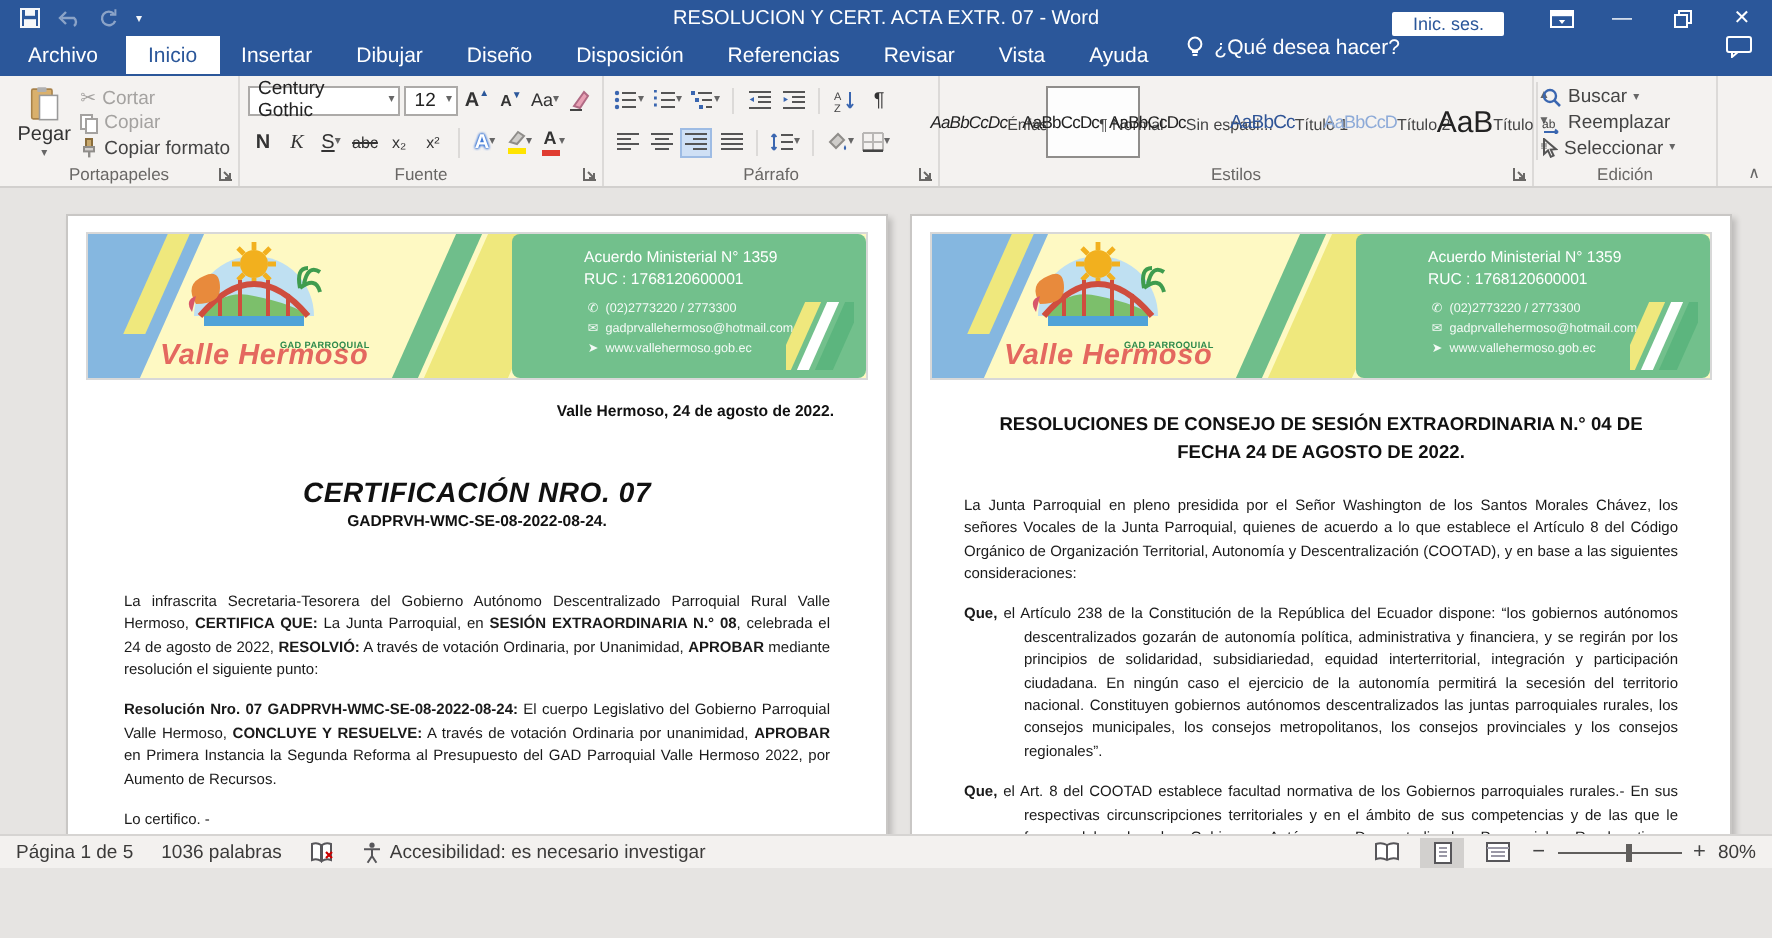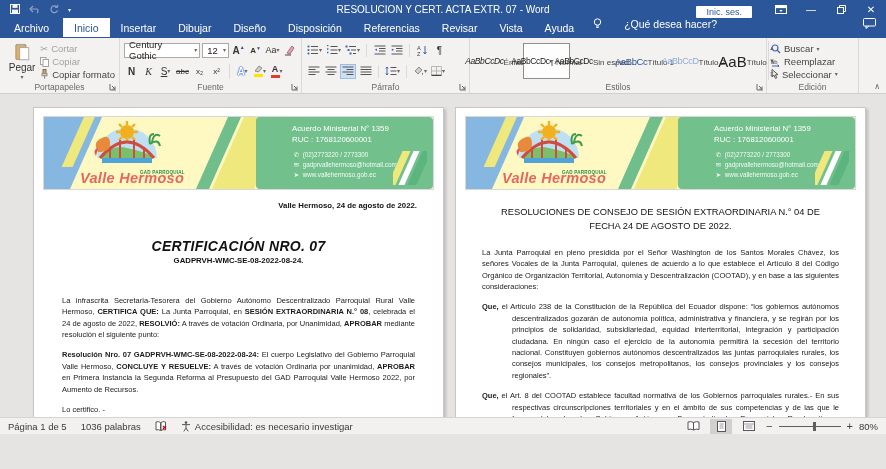--- a/index.html
+++ b/index.html
@@ -15,21 +15,21 @@
 .win-title{position:absolute;left:50%;transform:translateX(-50%);white-space:nowrap;font-size:10px}
 .tb-right{margin-left:auto;display:flex;align-items:flex-end;height:100%}
 .signin{background:#fff;color:#2b579a;font-size:9px;padding:1px 10px;margin-right:14px;border-radius:1px;cursor:pointer}
 .winbtn{width:30px;height:100%;display:flex;align-items:center;justify-content:center;font-size:10px;cursor:pointer}
 
 
 .tabsrow{position:absolute;top:18px;left:0;right:0;height:20px;background:#2b579a;display:flex;align-items:flex-start;color:#fff}
 .tab{font-size:10.5px;padding:4px 11px 3px;display:flex;align-items:center;cursor:pointer;white-space:nowrap}
 .tab.file{padding:4px 14px 3px}
 .tab.active{background:#fff;color:#2b579a}
-.tellme{display:flex;align-items:center;gap:22px;font-size:10.5px;padding:0 8px;cursor:pointer}
+.tellme{display:flex;align-items:center;gap:5px;font-size:10.5px;padding:0 8px;cursor:pointer}
 .tabs-right{margin-left:auto;display:flex;align-items:center;padding-right:10px}
 
 
 .ribbon{position:absolute;top:38px;left:0;right:0;height:56px;background:#f4f2f0;border-bottom:1px solid #d2d0ce;display:flex}
 .rgroup{position:relative;border-right:1px solid #dcdad8;padding:3px 4px 13px;display:flex}
 .glabel{position:absolute;left:0;right:0;bottom:1px;text-align:center;font-size:8.5px;color:#696765}
 .launcher{position:absolute;right:2px;bottom:2px;width:8px;height:8px;cursor:pointer}
 .btn-big{display:flex;flex-direction:column;align-items:center;justify-content:flex-start;width:40px;cursor:pointer;font-size:10px;color:#333;gap:1px;padding-top:2px}
 .smallcol{display:flex;flex-direction:column;justify-content:flex-start;gap:1px;padding-top:2px}
 .sbtn{display:flex;align-items:center;gap:3px;font-size:9.5px;color:#444;height:13px;cursor:pointer;white-space:nowrap}
@@ -89,21 +89,21 @@
 
 .doc{color:#1a1a1a;font-size:7.5px;line-height:1.52;text-align:justify}
 .b{font-weight:bold}
 .wv{text-decoration-style:wavy;text-decoration-color:#4472c4;text-decoration-thickness:1px}
 .dateline{margin:10px 26px 0;text-align:right;font-size:7.8px;font-weight:600;color:#111}
 .ctitle{margin-top:26px;text-align:center;font-size:14px;font-weight:bold;font-style:italic;color:#111;letter-spacing:.3px}
 .csub{text-align:center;font-size:7.8px;font-weight:bold;margin-top:2px;color:#111}
 .p1body{margin:30px 28px 0}
 .doc p+p{margin-top:9px}
 .closing{margin-top:24px;text-align:left}
-.rtitle{margin:16px 34px 0;text-align:center;font-size:9.3px;font-weight:normal;line-height:1.5;color:#111}
+.rtitle{margin:16px 34px 0;text-align:center;font-size:9.3px;font-weight:bold;line-height:1.5;color:#111}
 .p2body{margin:13px 26px 0}
 .hang{padding-left:30px;text-indent:-30px}
 
 
 .wmark{position:absolute;left:737px;top:328px;color:#6d28d9;opacity:.85;pointer-events:none;white-space:nowrap}
 .wm1{font-size:11.5px}
 .wm2{font-size:8px;margin-top:2px}
 
 
 .statusbar{position:absolute;left:0;right:0;bottom:0;height:17px;background:#f3f1ef;border-top:1px solid #d6d4d2;display:flex;align-items:center;font-size:9.5px;color:#3b3a39}

